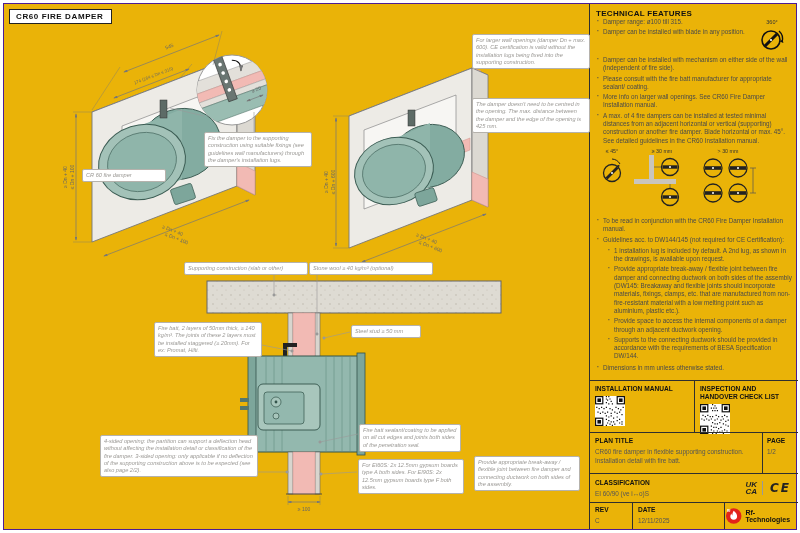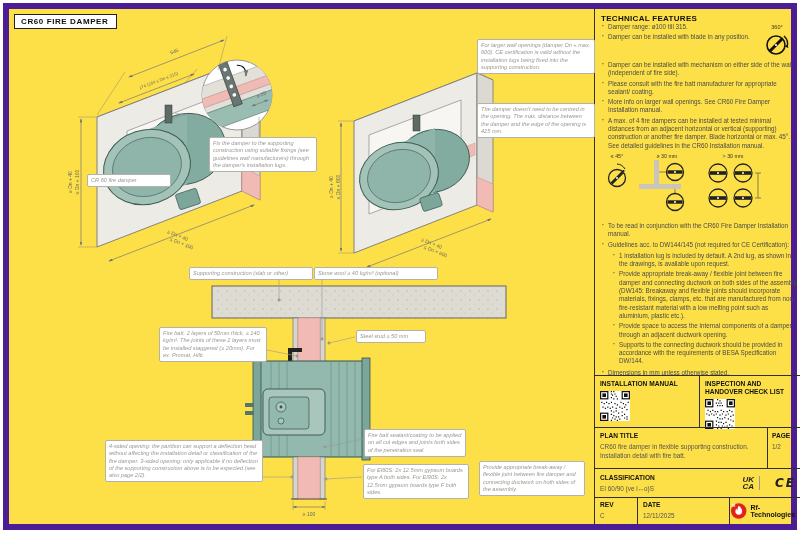--- a/index.html
+++ b/index.html
@@ -1,17 +1,17 @@
 <!DOCTYPE html>
 <html><head>
 <meta charset="utf-8">
 <style>
   html,body{margin:0;padding:0;width:800px;height:533px;background:#fff;overflow:hidden;
     font-family:"Liberation Sans","DejaVu Sans",sans-serif;}
-  .sheet{position:absolute;inset:3px;border:6px solid #4c1d95;background:#fde047;}
+  .sheet{position:absolute;inset:3px;border:1px solid #4c1d95;background:#eab308;}
   .title-box{position:absolute;left:5px;top:5px;border:1.3px solid #222;background:#fff;
     padding:2px 8px 2px 6px;font-size:8px;font-weight:bold;letter-spacing:.6px;color:#111;z-index:5;}
   .draw{position:absolute;left:0;top:0;width:585px;height:527px;}
   .note{position:absolute;border:1px solid #b5b2ac;border-radius:2px;background:#fff;
     padding:2px 3px;font-size:5.6px;line-height:1.3;font-style:italic;color:#9a9894;z-index:4;}
   
   .panel{position:absolute;top:0;bottom:0;left:585px;width:208px;border-left:1px solid #2f2f2f;
     display:flex;flex-direction:column;}
   .feat{flex:1;padding:5px 6px 2px 6px;overflow:hidden;position:relative;}
   .feat-head{font-size:8px;font-weight:bold;color:#111;letter-spacing:.3px;}
@@ -32,21 +32,21 @@
   .cell-head{font-size:6.6px;font-weight:bold;color:#111;line-height:1.2;margin-bottom:3px;}
   .plan-cell{flex:1;padding:4px 5px;}
   .page-cell{width:36px;border-left:1px solid #2f2f2f;padding:4px 4px;box-sizing:border-box;}
   .cell-val{font-size:6.4px;color:#555;line-height:1.35;margin-top:2px;}
   .class-row{align-items:center;}
   .class-left{flex:1;padding:3px 5px;}
   .marks{display:flex;align-items:center;gap:5px;padding-right:7px;font-style:italic;}
   .ukca{display:flex;flex-direction:column;font-weight:bold;font-size:8px;line-height:.95;
     color:#222;letter-spacing:0;}
   .ce{font-weight:bold;font-size:12px;letter-spacing:2px;color:#222;
-    font-family:"DejaVu Sans",sans-serif;border-left:1px solid #999;padding-left:15px;}
+    font-family:"DejaVu Sans",sans-serif;border-left:1px solid #999;padding-left:7px;}
   .rev-cell{width:42px;padding:3px 5px;box-sizing:border-box;}
   .date-cell{width:92px;border-left:1px solid #2f2f2f;padding:3px 5px;box-sizing:border-box;}
   .logo-cell{flex:1;border-left:1px solid #2f2f2f;display:flex;align-items:center;
     justify-content:center;gap:3px;}
   .brand{font-size:7px;font-weight:bold;color:#111;}
   .qr{display:block;}
 </style>
 </head>
 <body>
 

